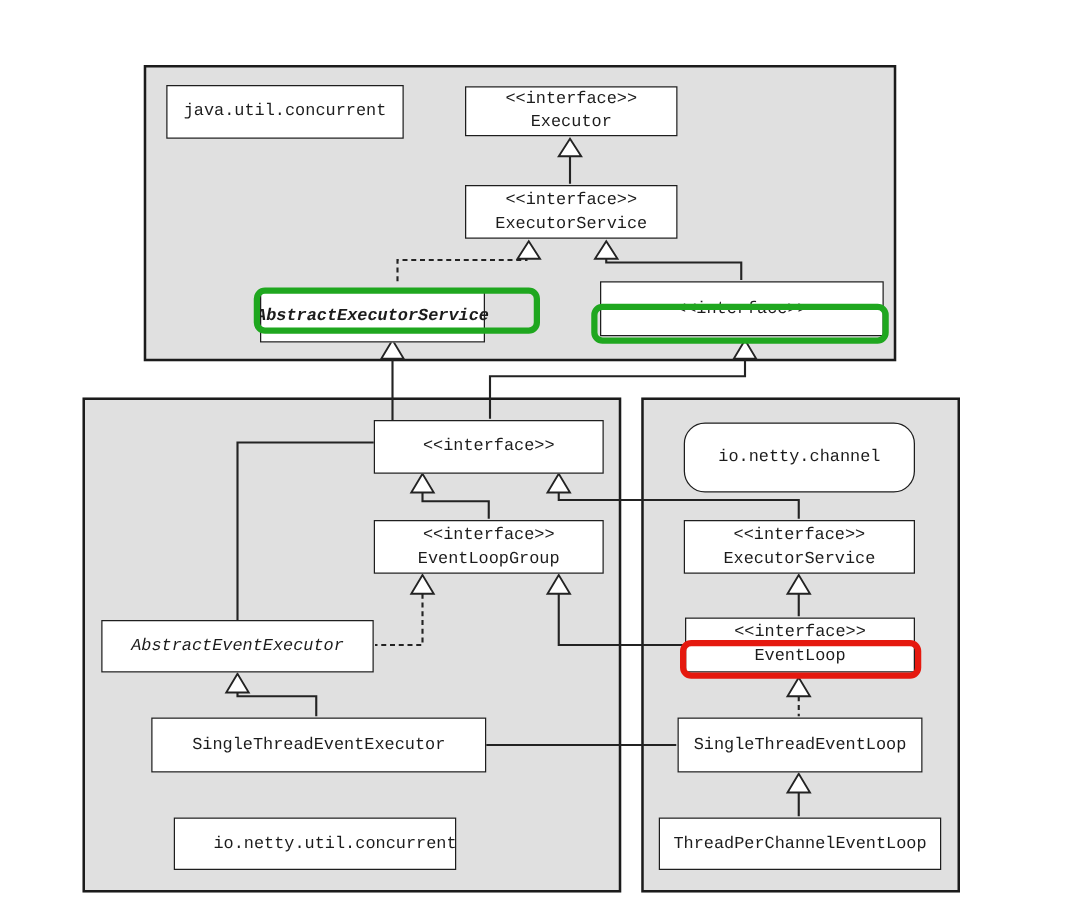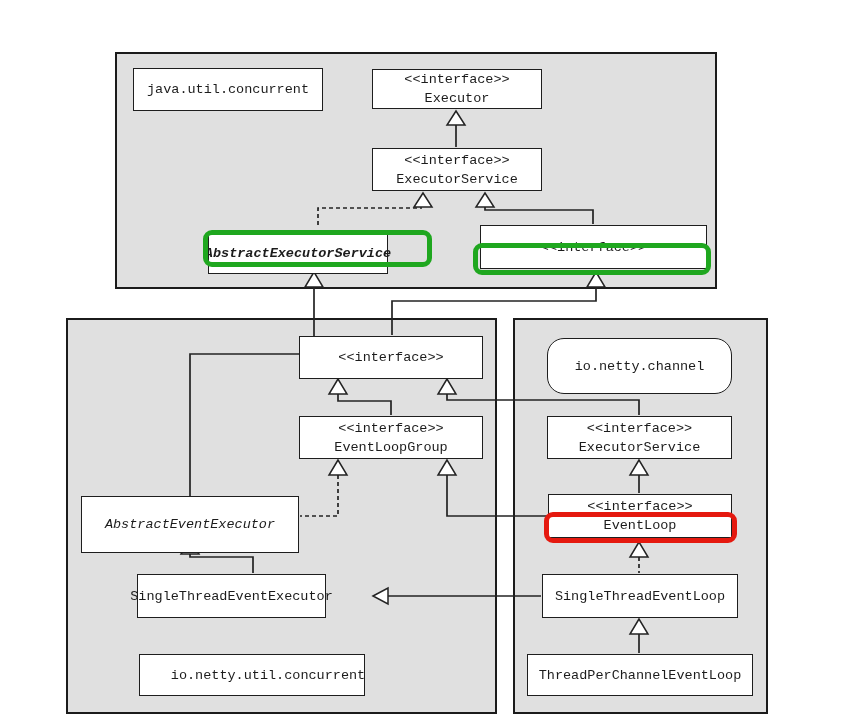--- a/index.html
+++ b/index.html
@@ -137,25 +137,25 @@
 
   <div class="node" style="left:299px; top:310px; width:184px; height:43px;">
     <span class="stereo">&lt;&lt;interface&gt;&gt;</span>
   </div>
 
   <div class="node" style="left:299px; top:390px; width:184px; height:43px;">
     <span class="stereo">&lt;&lt;interface&gt;&gt;</span>
     <span class="cname">EventLoopGroup</span>
   </div>
 
-  <div class="node" style="left:81px; top:470px; width:218px; height:57px;">
+  <div class="node" style="left:81px; top:470px; width:218px; height:42px;">
     <span class="cname italic">AbstractEventExecutor</span>
   </div>
 
-  <div class="node" style="left:137px; top:548px; width:189px; height:44px;">
+  <div class="node" style="left:121px; top:548px; width:268px; height:44px;">
     <span class="cname">SingleThreadEventExecutor</span>
   </div>
 
   <div class="node" style="left:139px; top:628px; width:226px; height:42px;padding-left:32px;">io.netty.util.concurrent</div>
 
   <div class="node" style="left:547px; top:312px; width:185px; height:56px;border-radius:17px;">io.netty.channel</div>
 
   <div class="node" style="left:547px; top:390px; width:185px; height:43px;">
     <span class="stereo">&lt;&lt;interface&gt;&gt;</span>
     <span class="cname">ExecutorService</span>

